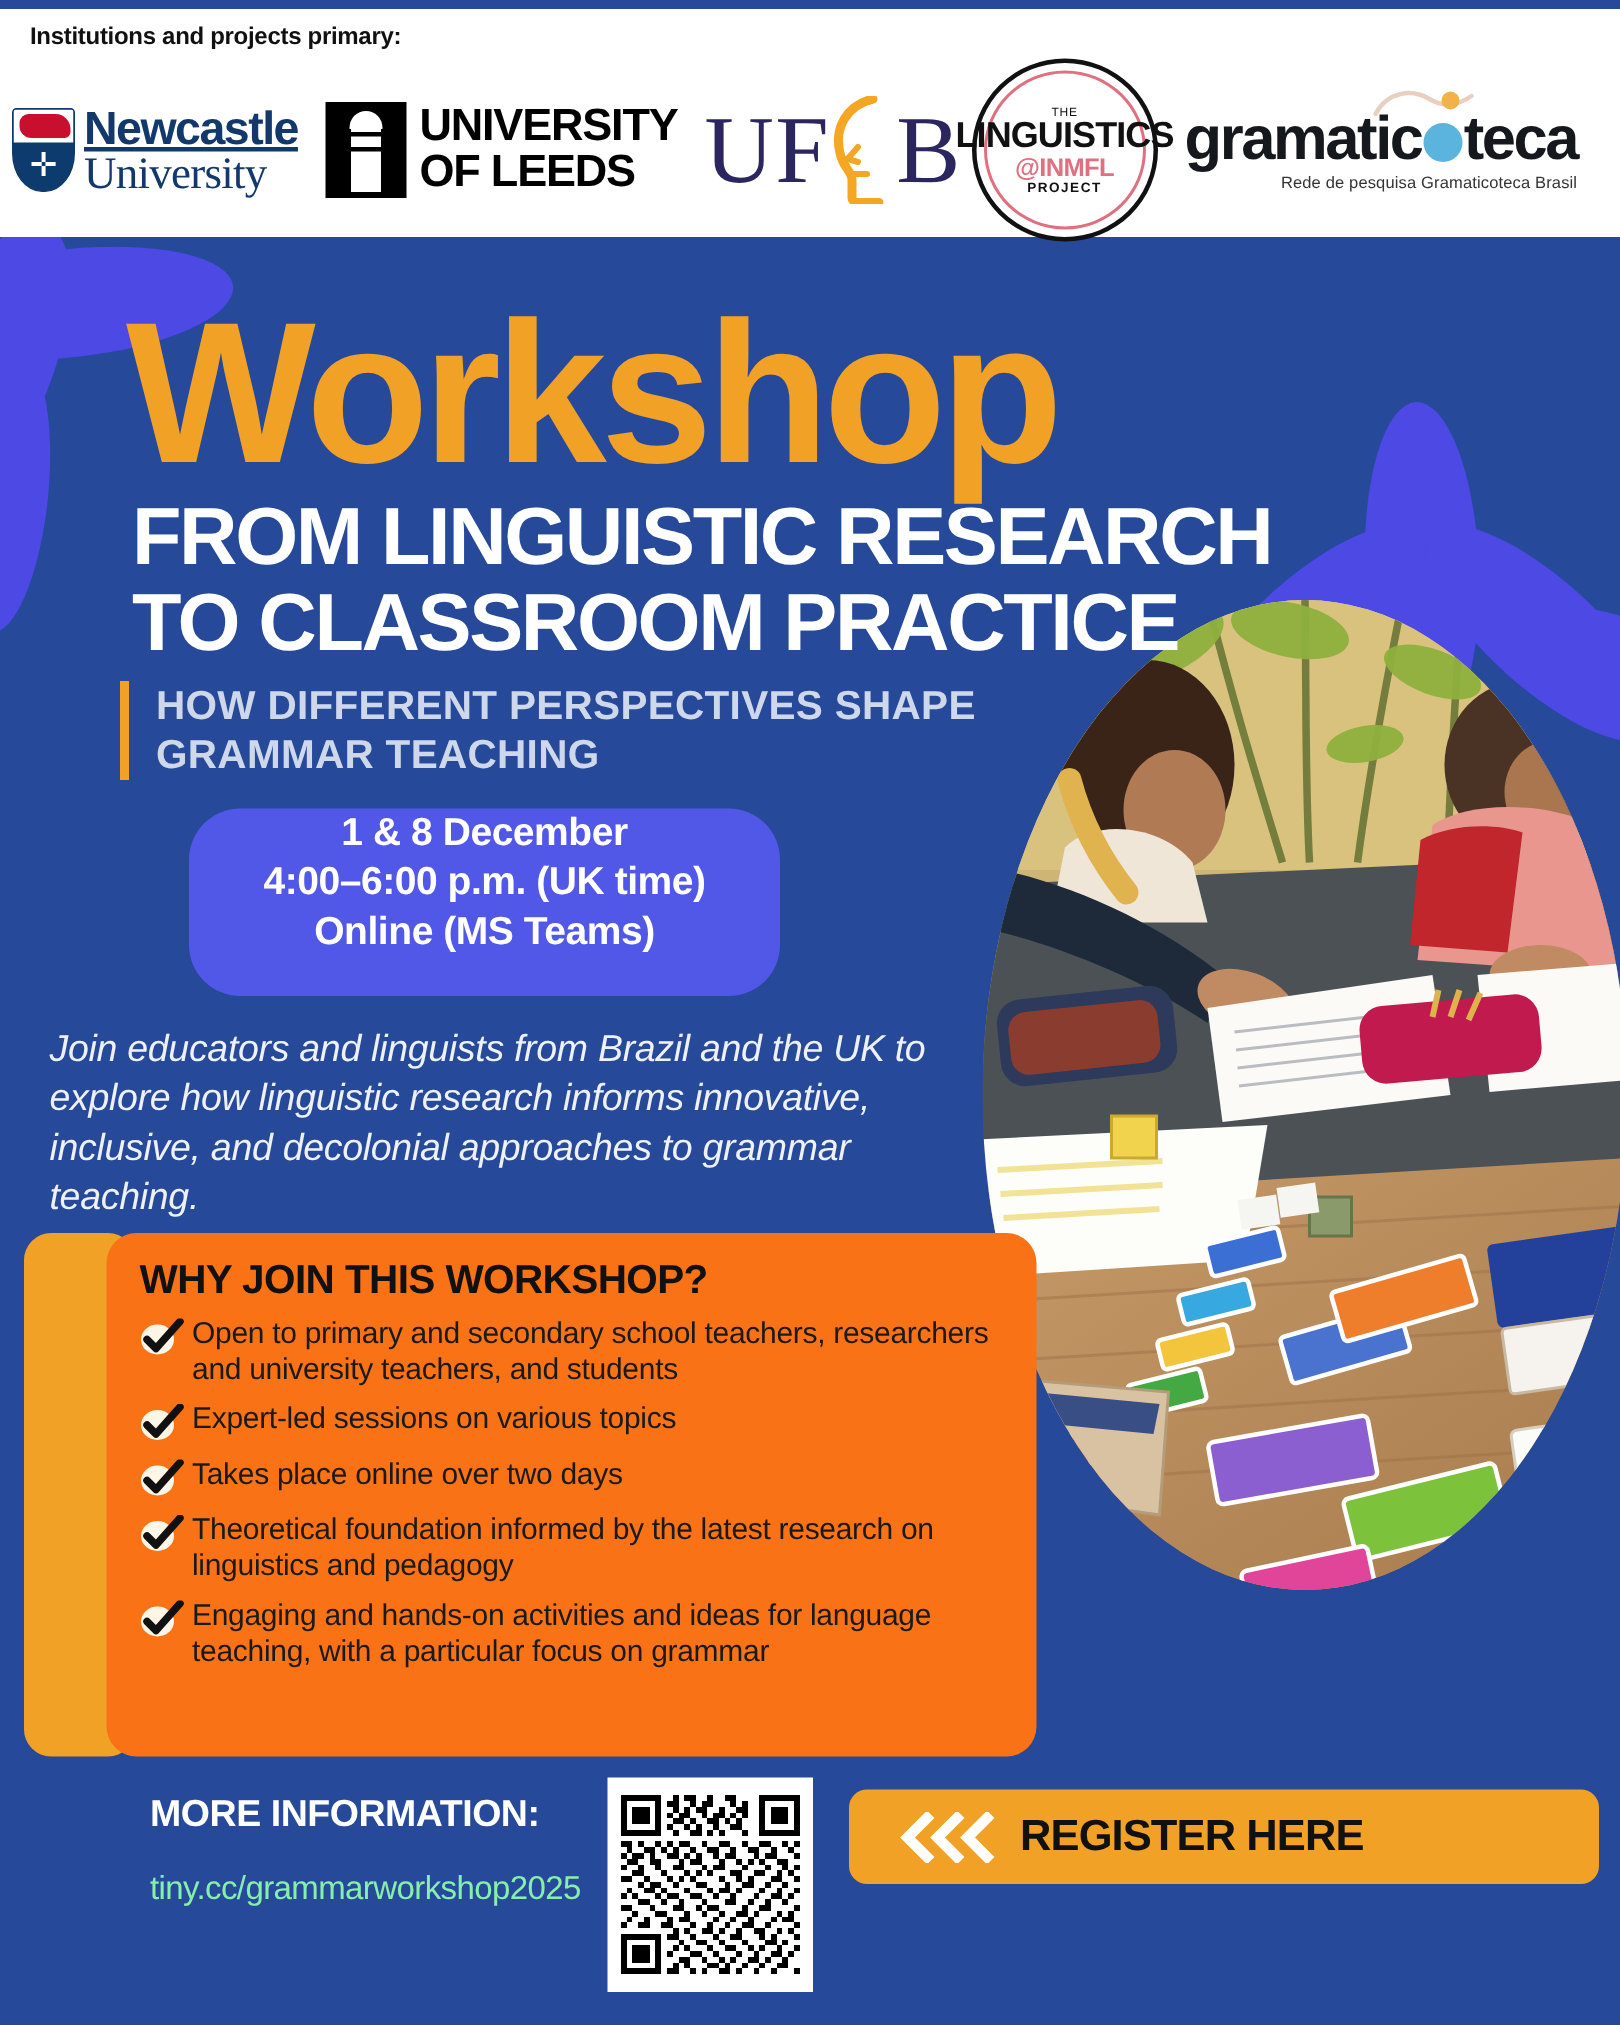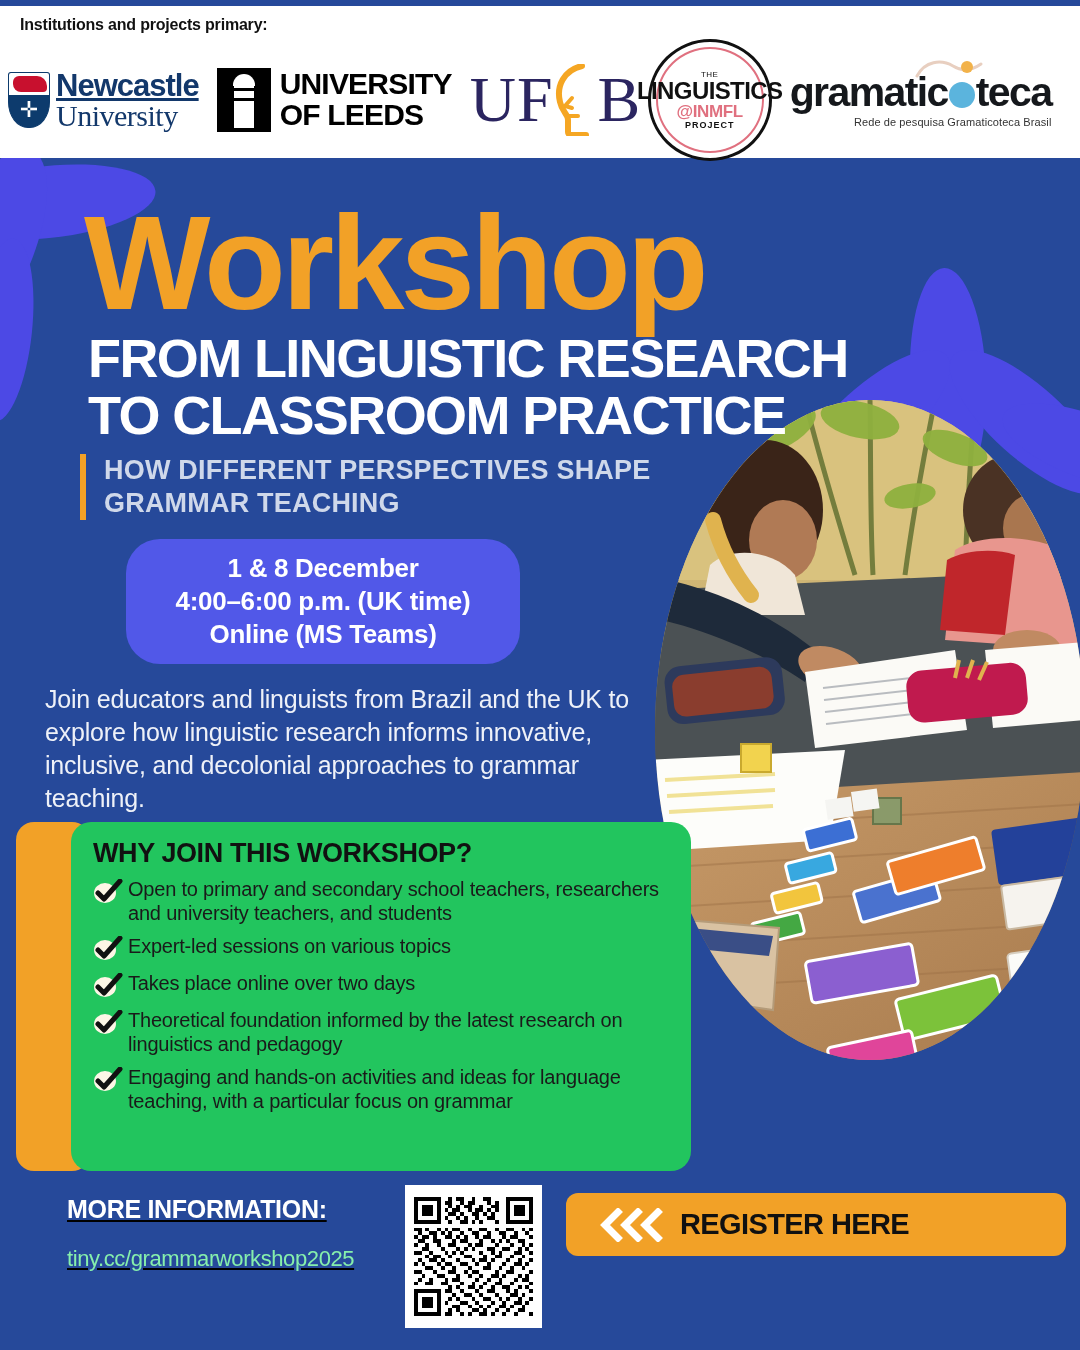--- a/index.html
+++ b/index.html
@@ -110,55 +110,55 @@
   }
   #subtitle{
     font-size:27px;font-weight:bold;color:#cfd8ea;
     line-height:1.22;letter-spacing:.2px;
   }
 
   
   #date-pill{
     position:absolute;left:126px;top:539px;width:394px;height:125px;
     background:#5158E8;border-radius:34px;z-index:7;
-    display:flex;flex-direction:column;align-items:center;justify-content:center;
+    display:flex;flex-direction:column;align-items:center;
     gap:2px;
   }
   #date-pill div{font-size:26px;font-weight:bold;color:#ffffff;letter-spacing:-.3px;}
 
   
   #intro{
-    position:absolute;left:45px;top:683px;width:615px;z-index:7;
-    font-size:25px;color:#eef1f8;line-height:1.32;letter-spacing:-.2px;
+    position:absolute;left:33px;top:683px;width:615px;z-index:7;
+    font-size:25px;color:#eef1f8;line-height:1.32;letter-spacing:-.2px;font-style:italic;
   }
 
   
   #photo-circle{
     position:absolute;left:655px;top:400px;width:430px;height:660px;
     border-radius:215px/330px;overflow:hidden;z-index:5;
   }
   #photo-circle svg{display:block;}
 
   
   #orange-strip{
     position:absolute;left:16px;top:822px;width:74px;height:349px;
     background:#F2A127;border-radius:18px;z-index:6;
   }
   #why-box{
     position:absolute;left:71px;top:822px;width:620px;height:349px;
-    background:#22c55e;border-radius:20px;z-index:7;padding:16px 20px 0 22px;
+    background:#f97316;border-radius:20px;z-index:7;padding:16px 20px 0 22px;
   }
   #why-title{font-size:27px;font-weight:bold;color:#111;letter-spacing:-.4px;margin-bottom:8px;}
   .why-item{display:flex;align-items:flex-start;gap:5px;margin-bottom:9px;}
   .check-icon{flex:none;width:30px;height:26px;margin-top:2px;}
   .why-text{font-size:20px;color:#1a1a1a;line-height:1.18;letter-spacing:-.2px;padding-top:1px;}
 
   
   #more-info{
-    position:absolute;left:67px;top:1195px;width:320px;z-index:7;text-decoration:underline;
+    position:absolute;left:100px;top:1195px;width:320px;z-index:7;
   }
   #more-info-label{font-size:25px;font-weight:bold;color:#ffffff;letter-spacing:-.3px;}
   #more-info-url{font-size:22px;color:#86efac;margin-top:22px;letter-spacing:-.4px;}
 
   #qr-code{
     position:absolute;left:405px;top:1185px;width:137px;height:143px;
     background:#fff;z-index:7;padding:5px;
   }
   #qr-code svg{display:block;}
 

